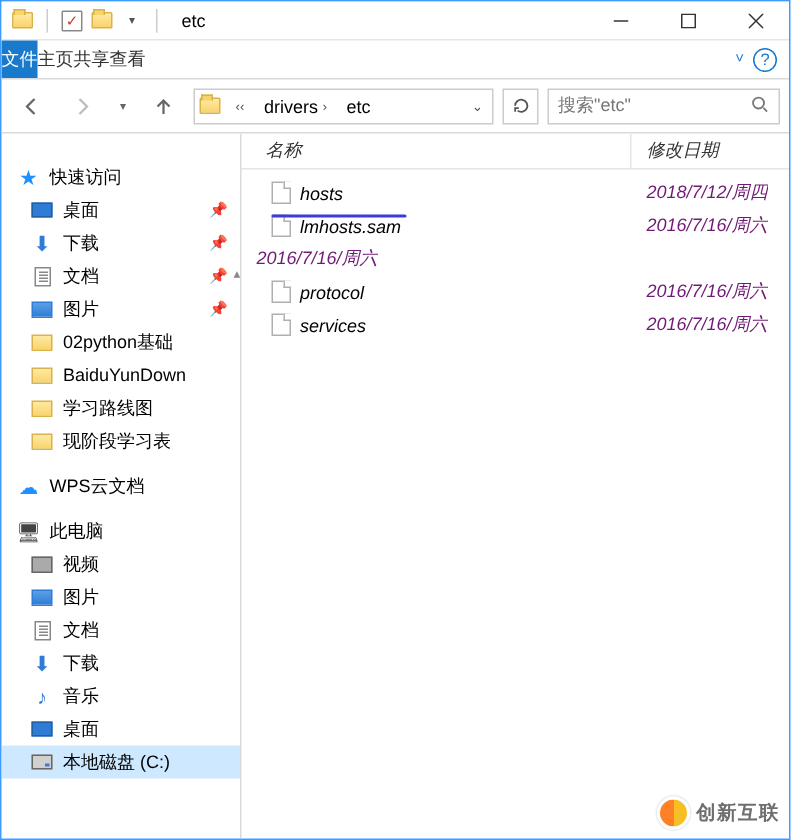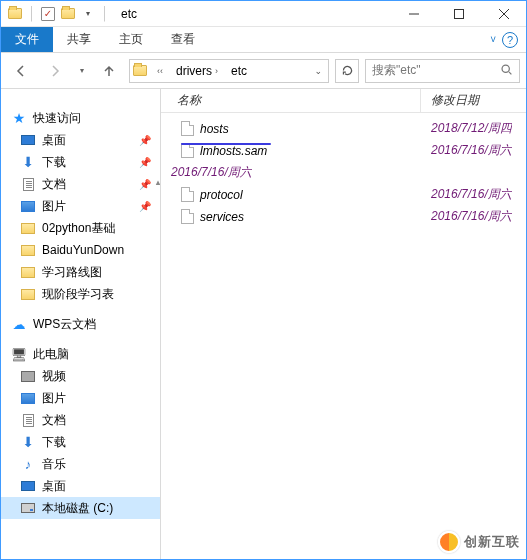--- a/index.html
+++ b/index.html
@@ -11,21 +11,21 @@
 .folder-ico { width: 14px; height: 11px; background: linear-gradient(#ffe9a2,#f8d46c); border: 1px solid #d9b24b; border-radius: 1px; position: relative; }
 .folder-ico::before { content:''; position:absolute; top:-3px; left:0; width:6px; height:3px; background:#f8d46c; border:1px solid #d9b24b; border-bottom:none; }
 .check-ico { width:14px; height:14px; border:1px solid #888; border-radius:1px; display:flex; align-items:center; justify-content:center; color:#c0392b; font-size:10px; }
 .titlebar .sep { width:1px; height:16px; background:#ccc; margin:0 4px; }
 .titlebar .title { padding-left: 6px; font-size: 12px; }
 .win-controls { margin-left: auto; display: flex; }
 .win-btn { width: 45px; height: 26px; display:flex; align-items:center; justify-content:center; font-family: "Segoe MDL2 Assets", sans-serif; font-size: 10px; color:#333; }
 .win-btn svg { width:10px; height:10px; stroke:#333; stroke-width:1; fill:none; }
 
 .ribbon-tabs { height: 26px; display:flex; align-items:stretch; border-bottom: 1px solid #dadada; }
-.tab { padding: 0 14px; display:flex; align-items:center; font-size:12px; color:#333; }
+.tab { padding: 0 0; display:flex; align-items:center; font-size:12px; color:#333; }
 .tab.file { background:#1979ca; color:#fff; }
 .ribbon-expand { margin-left:auto; display:flex; align-items:center; gap:6px; padding-right:8px; color:#1979ca; }
 
 .navbar { height: 36px; display:flex; align-items:center; padding: 4px 6px; gap:6px; border-bottom:1px solid #dadada; }
 .nav-btn { width:28px; height:24px; display:flex; align-items:center; justify-content:center; color:#666; }
 .nav-btn svg { width:16px; height:16px; }
 .addr-box { flex:0 0 200px; height:24px; border:1px solid #ccc; display:flex; align-items:center; padding:0 2px; gap:2px; }
 .addr-seg { display:flex; align-items:center; padding:0 4px; height:100%; font-size:12px; }
 .addr-seg .chev { font-size:9px; color:#555; padding:0 3px; }
 .addr-drop { margin-left:auto; padding:0 4px; color:#555; font-size:9px; }
@@ -108,22 +108,22 @@
         <svg viewBox="0 0 10 10">
           <line x1="0" y1="0" x2="10" y2="10"></line>
           <line x1="10" y1="0" x2="0" y2="10"></line>
         </svg>
       </div>
   </div>
 </div>
 
 <div class="ribbon-tabs">
   <div class="tab file">文件</div>
+  <div class="tab">主页</div>
   <div class="tab">共享</div>
-  <div class="tab">主页</div>
   <div class="tab">查看</div>
   <div class="ribbon-expand">
     <span style="font-size:10px;">˅</span>
     <span style="width:16px;height:16px;border:1px solid #1979ca;border-radius:50%;display:inline-flex;align-items:center;justify-content:center;font-size:11px;">?</span>
   </div>
 </div>
 
 <div class="navbar">
   <div class="nav-btn">
       <svg viewBox="0 0 16 16" fill="none" stroke="#666" stroke-width="1.5">

